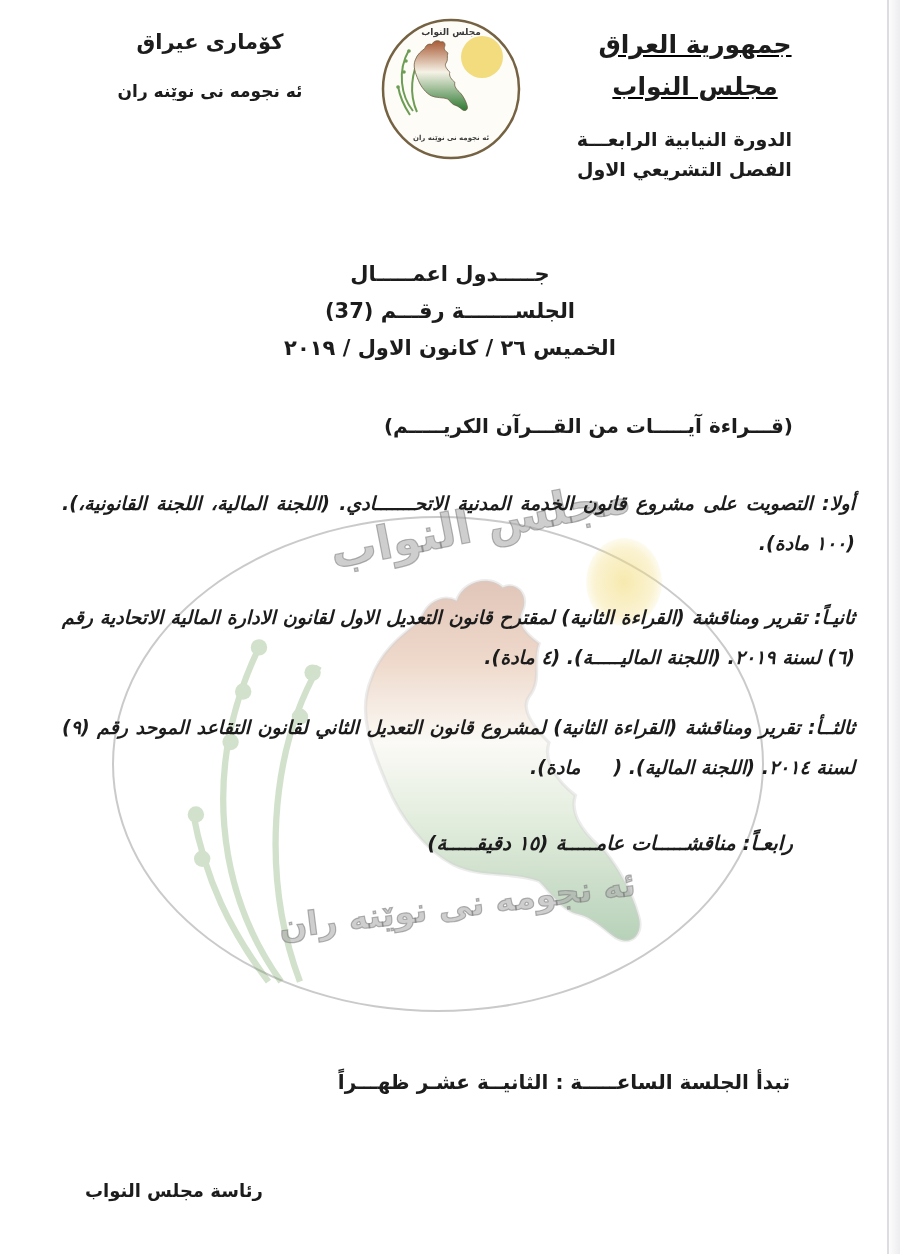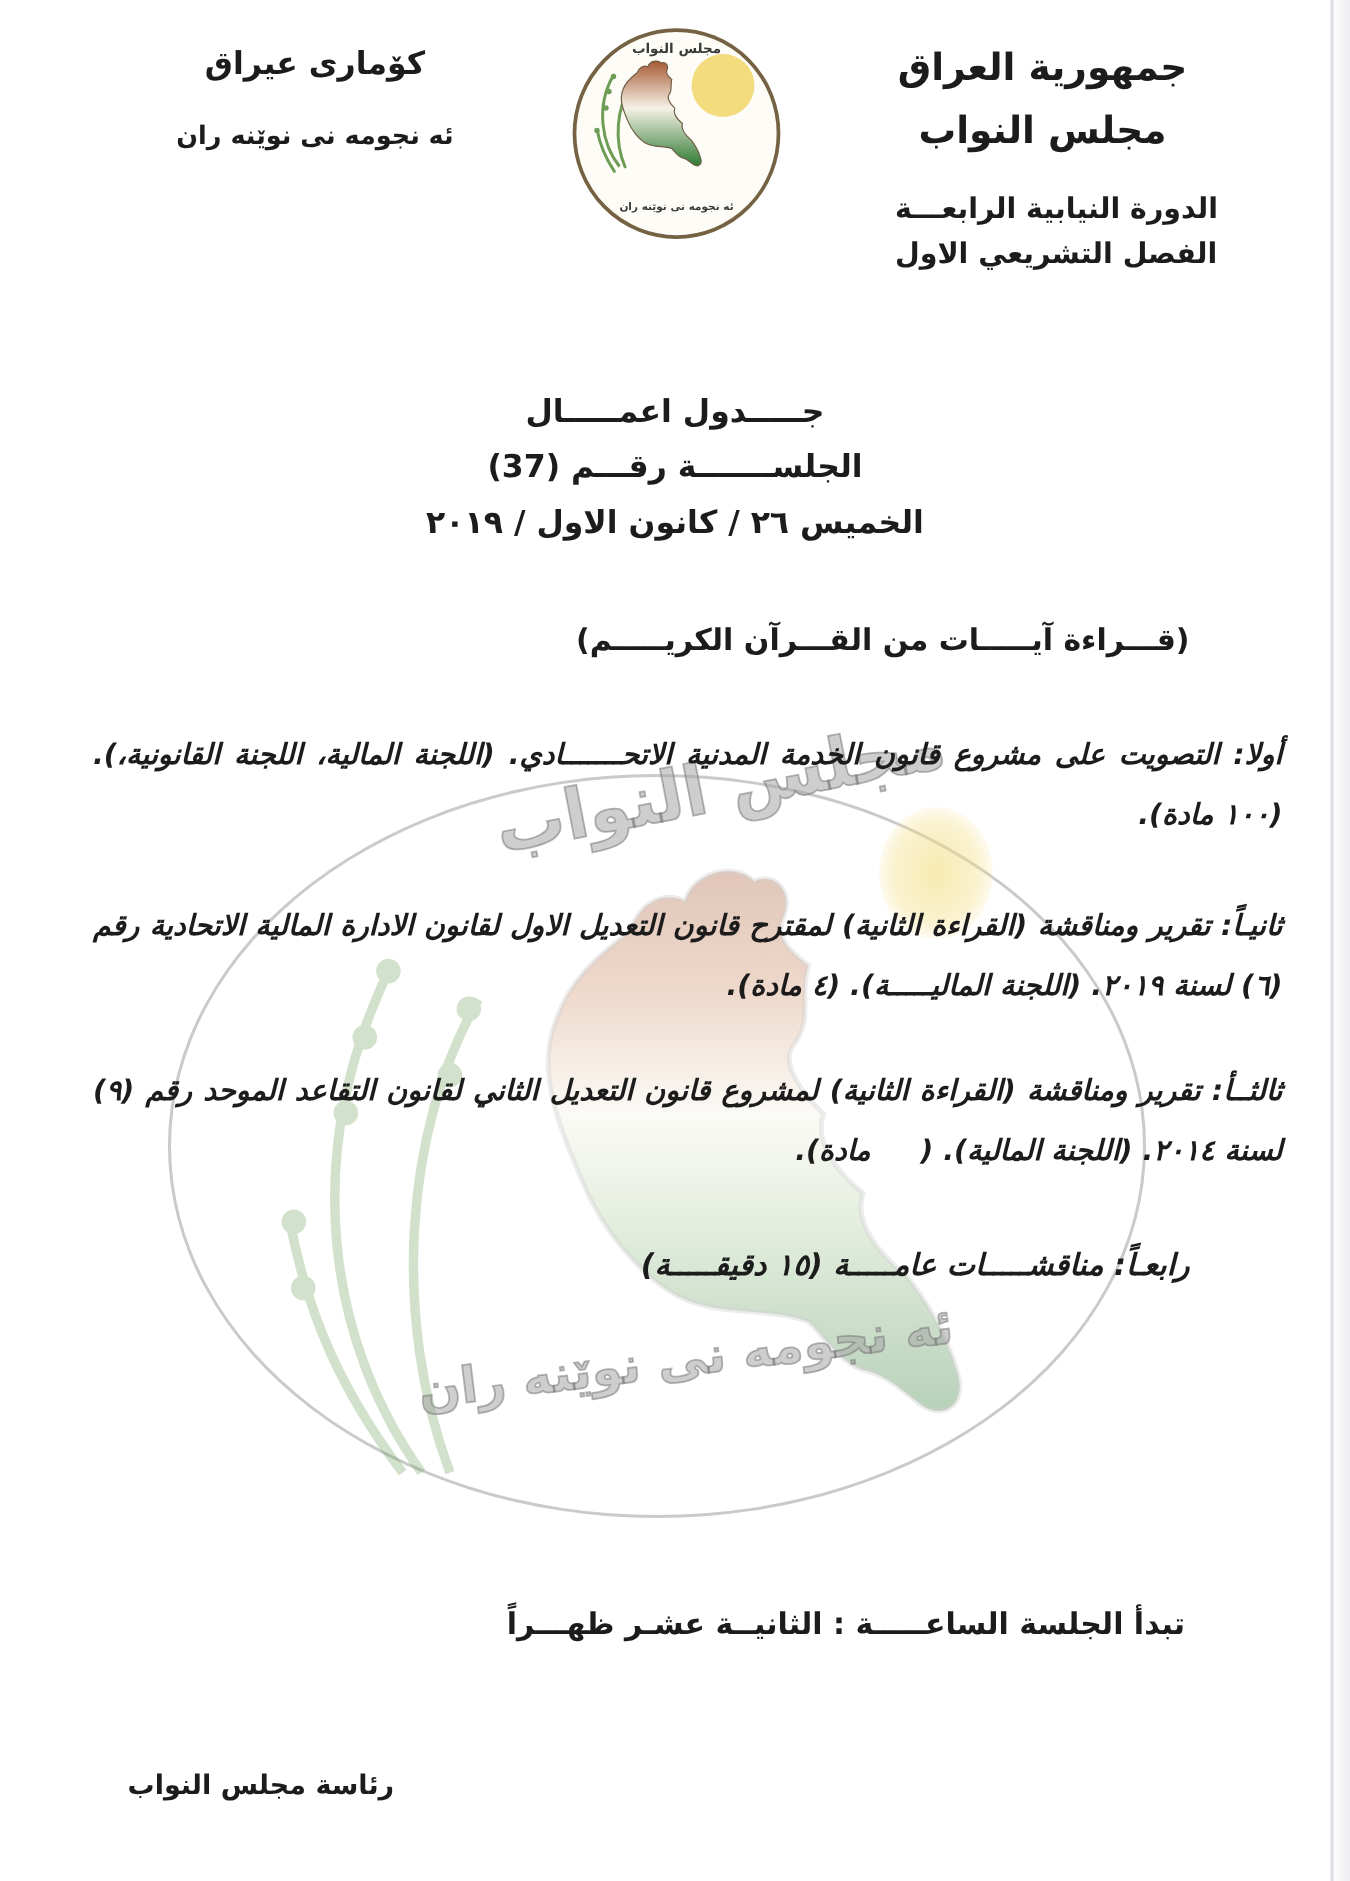--- a/index.html
+++ b/index.html
@@ -11,24 +11,24 @@
   .abs{position:absolute;}
   .b{font-weight:700;color:#1c1c1c;}
   
   .scan-edge{top:0;right:0;width:13px;height:100%;background:linear-gradient(to left,#ededf0,#ffffff);}
   .scan-line{top:0;right:11px;width:2px;height:100%;background:#dcdce2;}
 
   
   .kurdish-block{right:540px;left:60px;top:30px;text-align:center;}
   .kurdish-line1{font-size:21px;letter-spacing:1px;}
   .kurdish-line2{font-size:17px;margin-top:27px;letter-spacing:1px;}
-  .arabic-callig{top:30px;left:585px;right:95px;text-align:center;}
+  .arabic-callig{top:30px;left:585px;right:95px;text-align:center;text-decoration:underline;}
   .arabic-line1{font-size:25px;}
   .arabic-line2{font-size:25px;margin-top:13px;}
-  .session-block{top:124px;right:88px;text-align:left;font-size:19px;line-height:30px;}
+  .session-block{top:124px;right:108px;text-align:center;font-size:19px;line-height:30px;}
 
   
   .logo-wrap{left:379px;top:16px;width:144px;height:146px;}
 
   
   .title-block{top:256px;left:0;right:0;text-align:center;font-size:21px;line-height:37px;}
 
   .quran-line{top:414px;right:107px;font-size:20px;}
 
   .agenda{right:45px;left:62px;font-size:19px;line-height:40px;text-align:justify;font-style:italic;}

